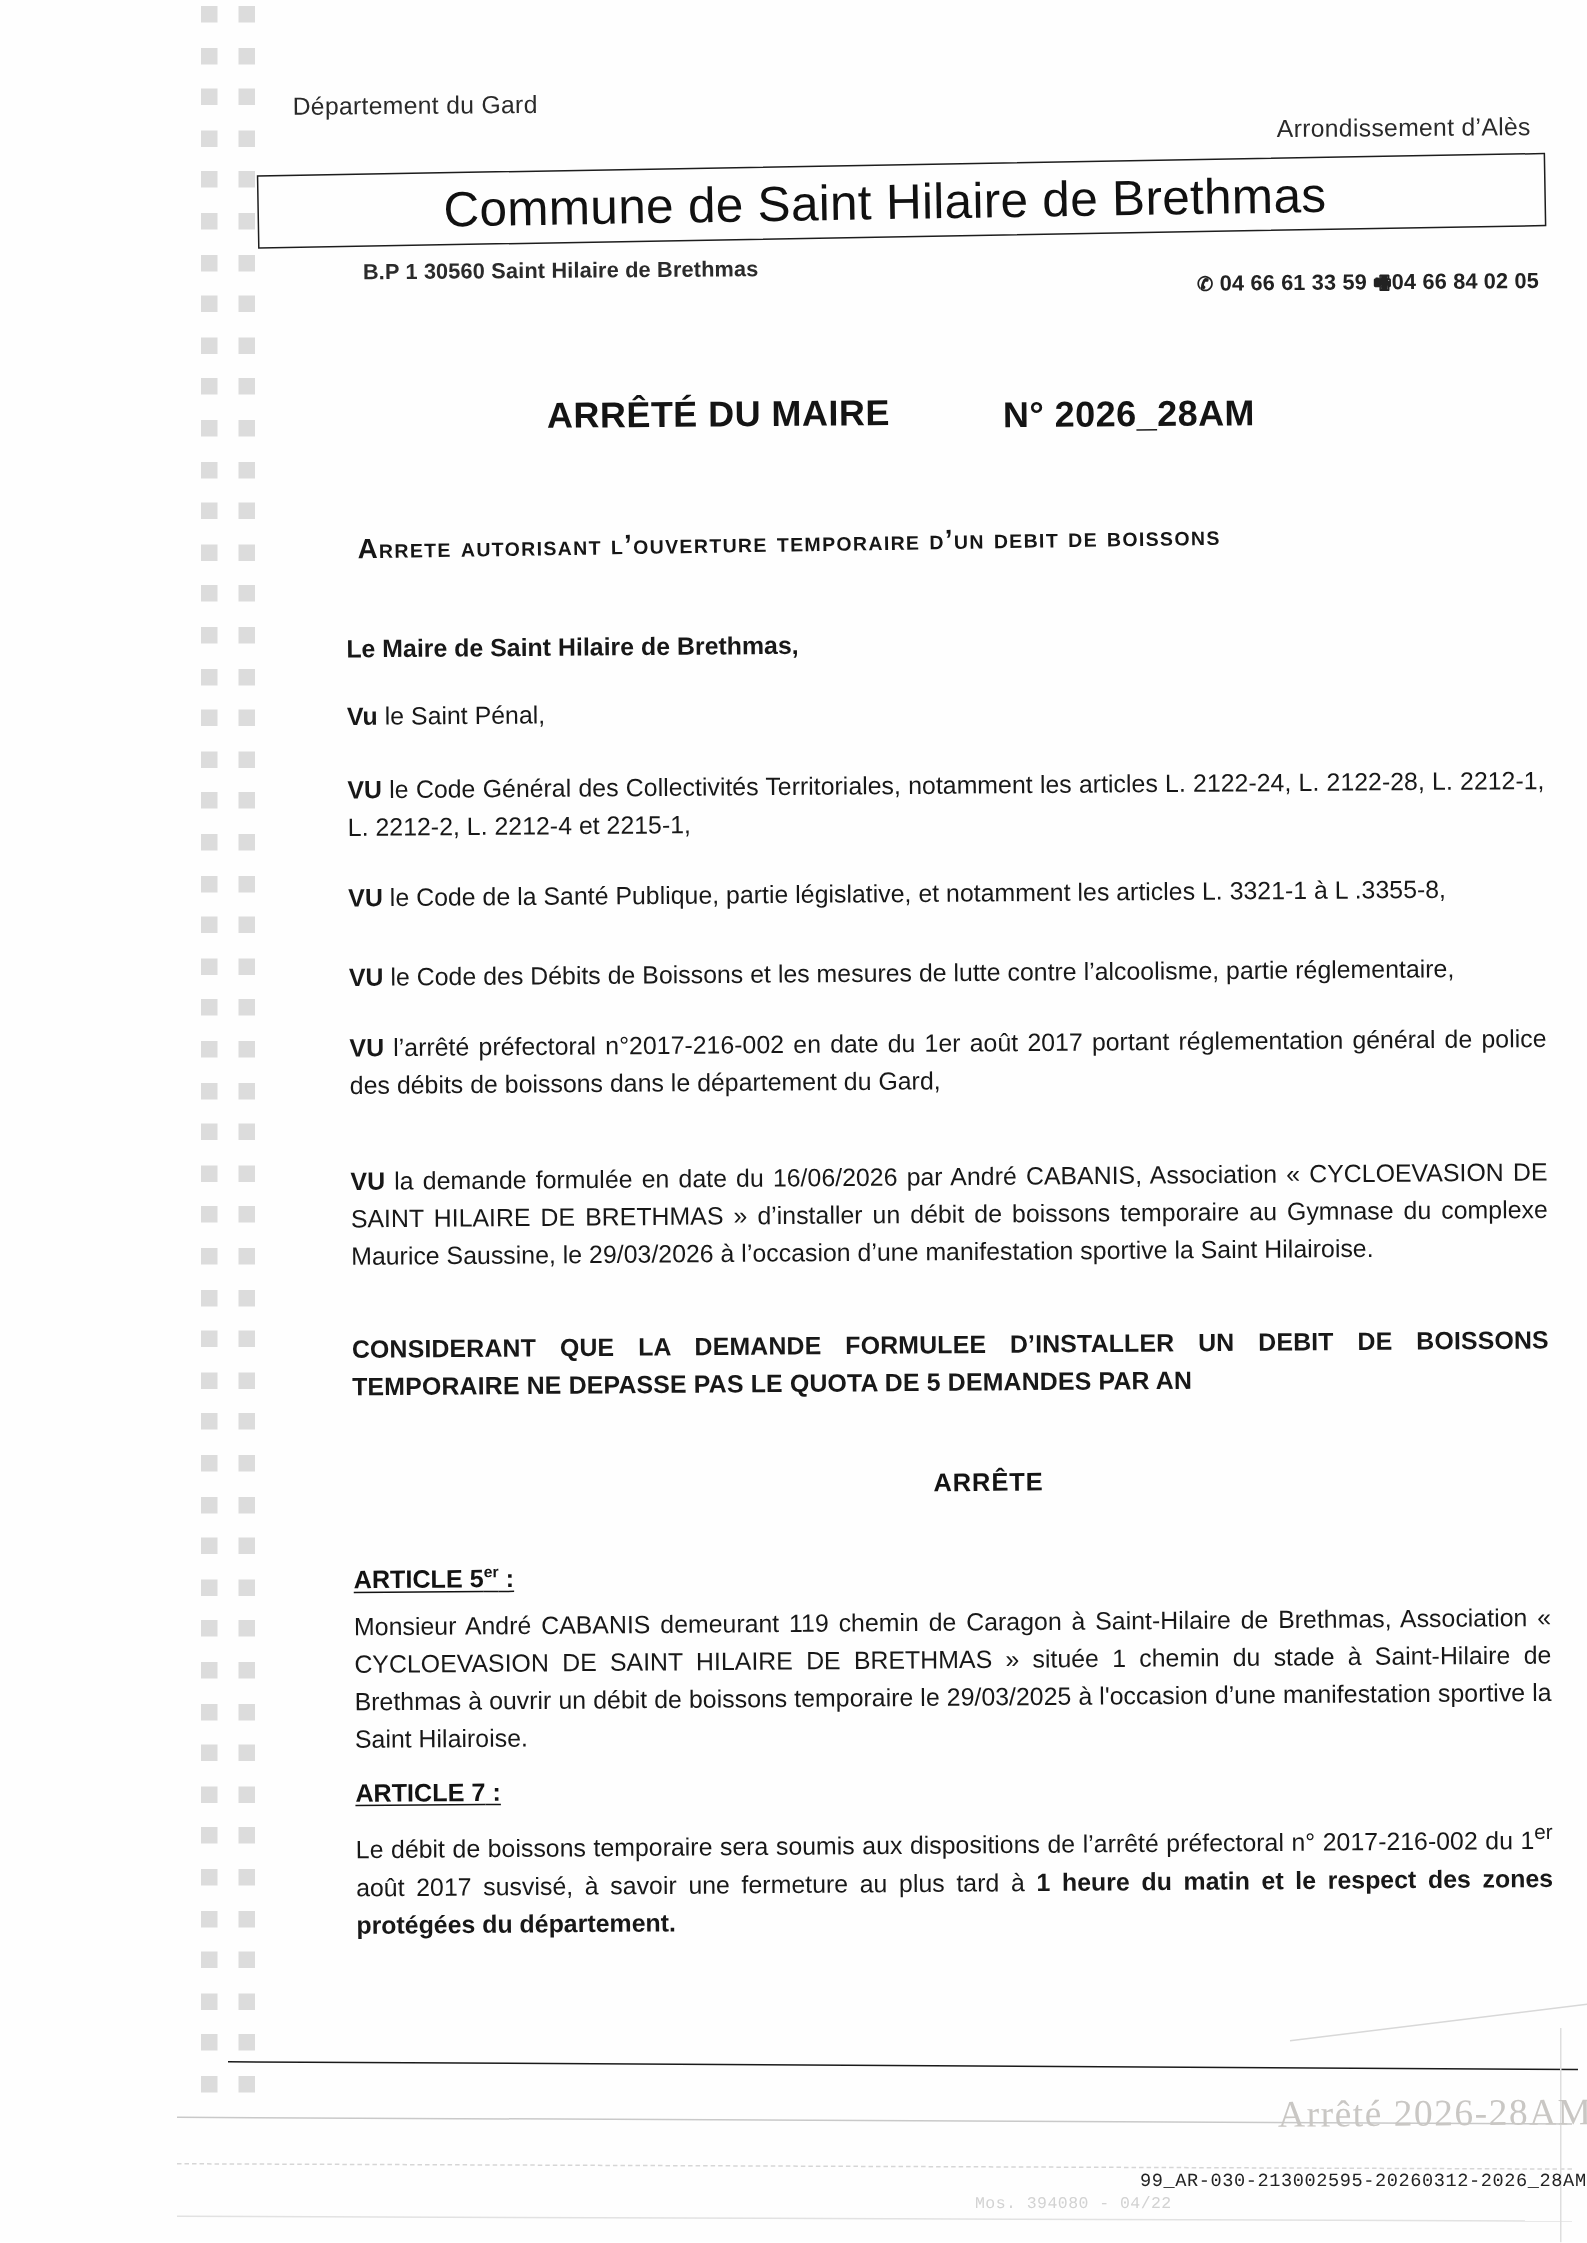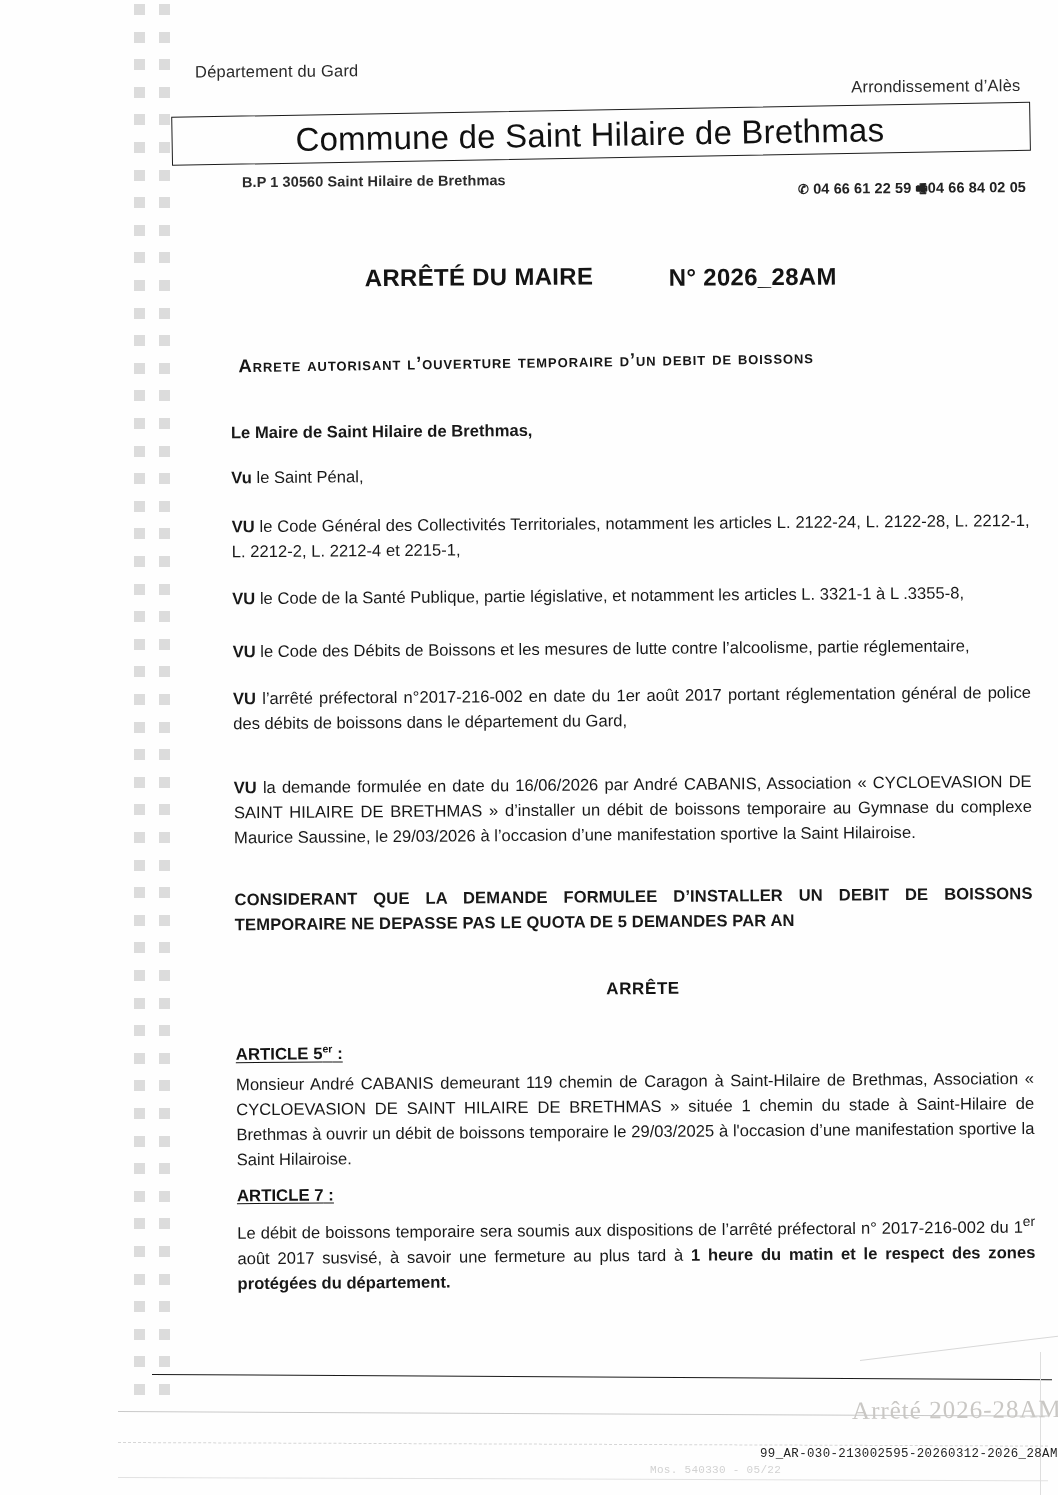--- a/index.html
+++ b/index.html
@@ -71,21 +71,21 @@
   
   .body{position:absolute;left:233px;top:0;width:800px;}
   p.bk{
     position:absolute;margin:0;width:798px;
     font-size:16.6px;line-height:25px;color:#181818;text-align:justify;
   }
   p.bk b{font-weight:bold;}
   .maire{font-weight:bold;}
   .considerant{font-weight:bold;font-size:16.4px;letter-spacing:.1px;}
   .arrete-word{
-    position:absolute;left:604px;top:980px;font-size:17px;font-weight:bold;
+    position:absolute;left:620px;top:980px;font-size:17px;font-weight:bold;
     letter-spacing:.6px;color:#141414;
   }
   .art-h{
     position:absolute;font-size:16.8px;font-weight:bold;color:#131313;
     text-decoration:underline;text-underline-offset:2px;
   }
   .art-h sup{font-size:10.5px;font-weight:bold;}
 
   
   .rule-dark{
@@ -274,21 +274,21 @@
 
     <div class="hdr-left">Département du Gard</div>
     <div class="hdr-right">Arrondissement d’Alès</div>
 
     <div class="title-box"></div>
     <div class="commune">Commune de Saint Hilaire de Brethmas</div>
 
     <div class="bp">B.P 1 30560 Saint Hilaire de Brethmas</div>
     <div class="contact">
       <span class="g">✆</span>
-      <span>04 66 61 22 59</span>
+      <span>04 66 61 33 59</span>
       <span class="g">🖷</span><span>04 66 84 02 05</span>
     </div>
 
     <div class="arrete-title">ARRÊTÉ DU MAIRE</div>
     <div class="arrete-num">N° 2026_28AM</div>
     <div class="subtitle">Arrete autorisant l’ouverture temporaire d’un debit de boissons</div>
 
     <div class="body">
       <p class="bk maire" style="top:418px">Le Maire de Saint Hilaire de Brethmas,</p>
 
@@ -319,15 +319,15 @@
 
   <div class="rule-dark"></div>
   <div class="rule-faint1"></div>
   <div class="rule-faint2"></div>
   <div class="rule-faint3"></div>
   <div class="edge-right"></div>
   <div class="edge-diag"></div>
 
   <div class="wm">Arrêté 2026-28AM</div>
   <div class="stamp-id">99_AR-030-213002595-20260312-2026_28AM-A</div>
-  <div class="faint-print">Mos. 540330 - 05/22</div>
+  <div class="faint-print">Mos. 394080 - 04/22</div>
 
 </div>
 
 </body></html>

